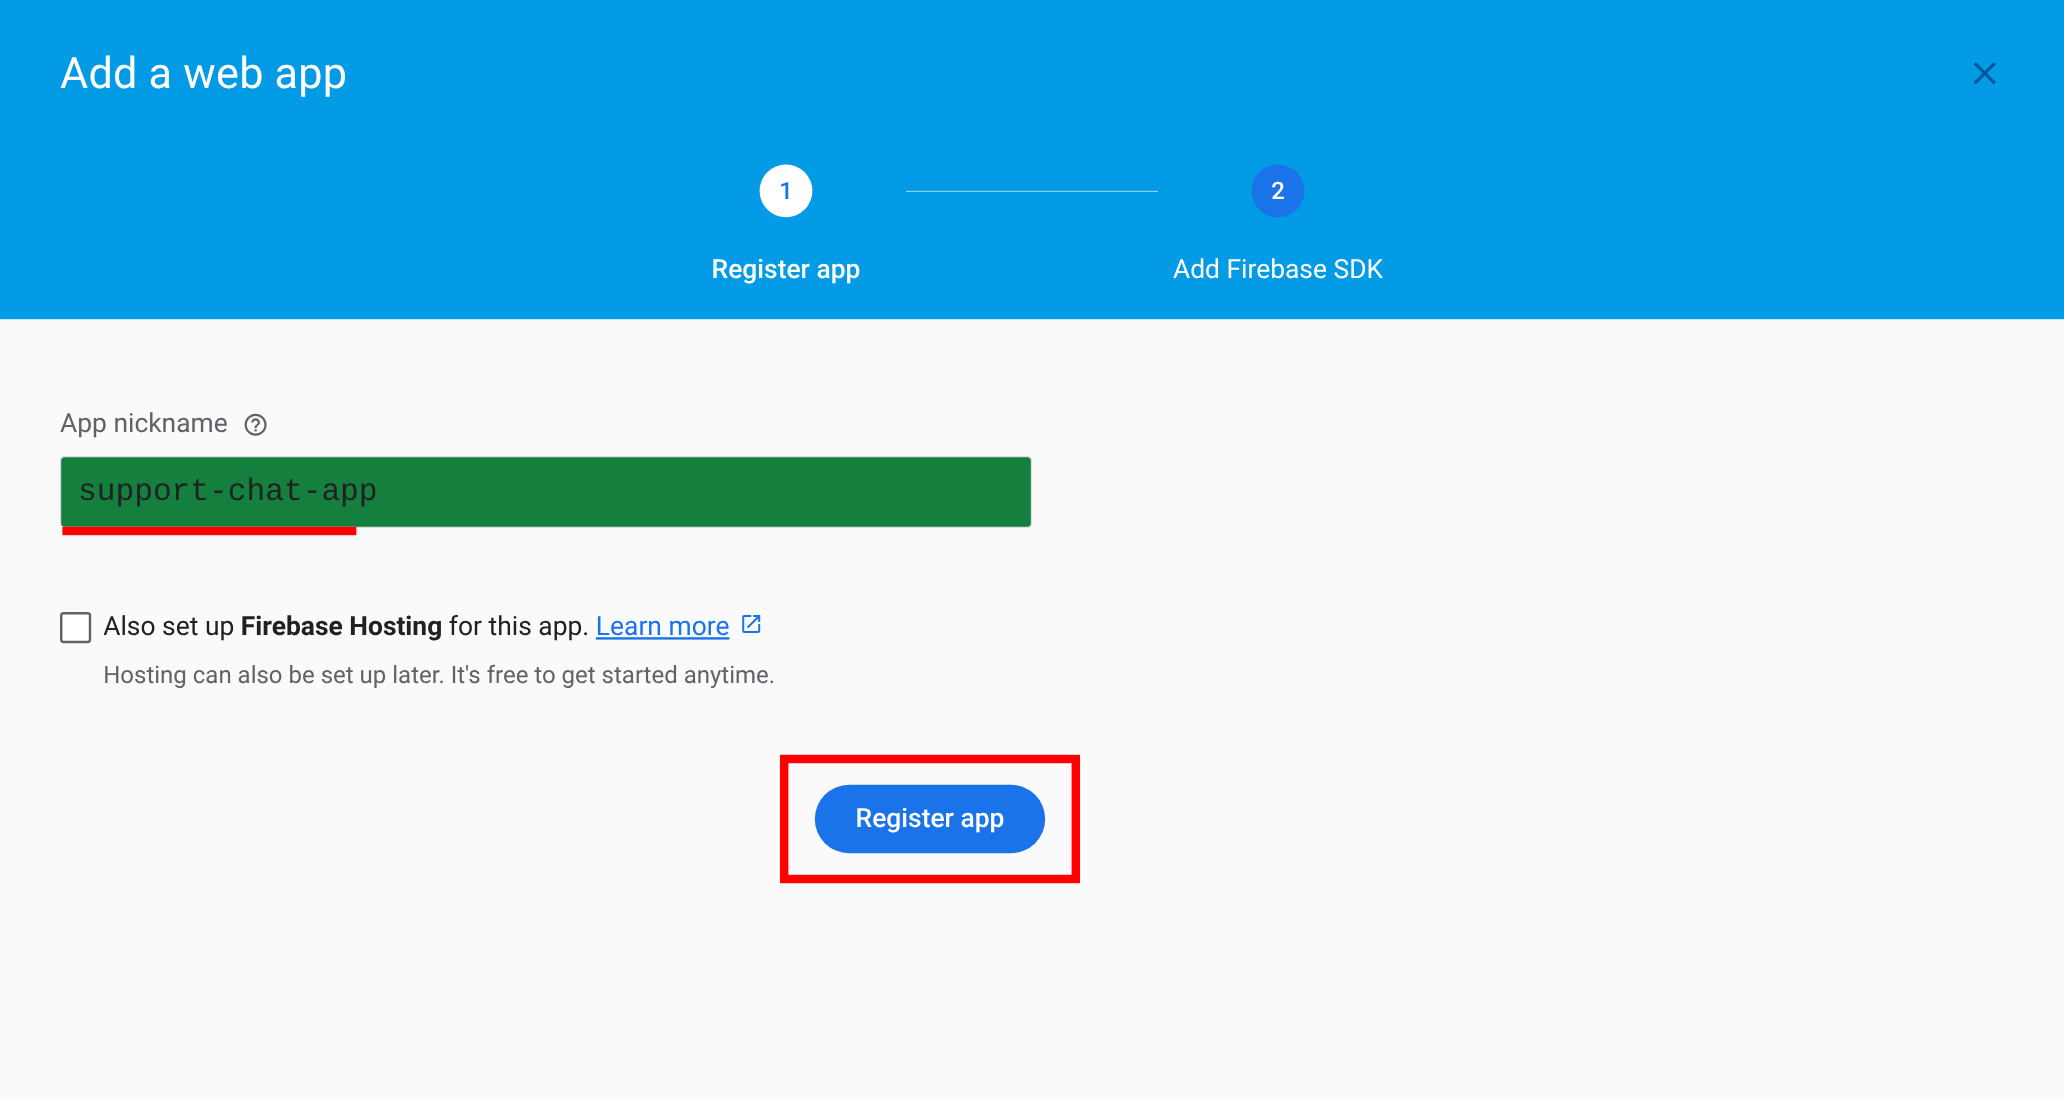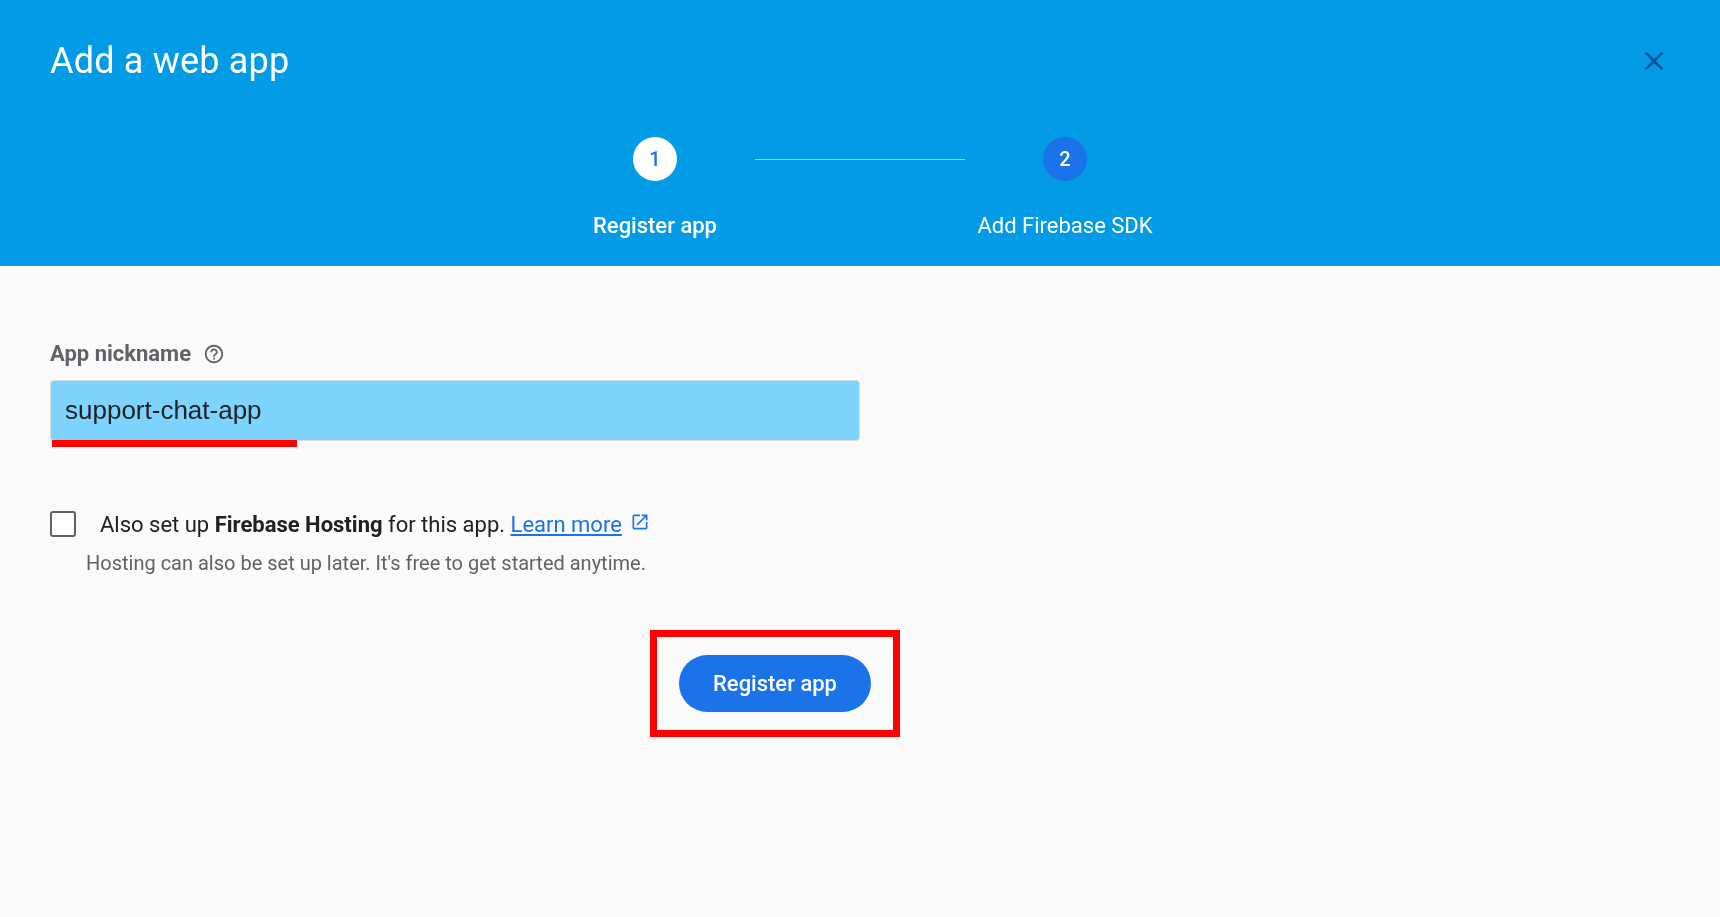--- a/index.html
+++ b/index.html
@@ -75,21 +75,20 @@
       margin-top: 22px;
     }
     .content {
       padding: 75px 50px 0 50px;
     }
     .field-label-row {
       display: flex;
       align-items: center;
       gap: 12px;
       margin-bottom: 14px;
-      font-weight: bold;
     }
     .field-label {
       font-size: 22px;
       color: #5f6368;
     }
     .help-icon {
       color: #5f6368;
       display: inline-flex;
     }
     .help-icon svg { width: 22px; height: 22px; }
@@ -97,36 +96,36 @@
       position: relative;
       width: 810px;
       margin-bottom: 70px;
     }
     .text-input {
       width: 100%;
       font-size: 26px;
       padding: 14px 14px;
       border: 1px solid #dadce0;
       border-radius: 4px;
-      font-family: Liberation Sans, sans-serif;
+      font-family: Liberation Mono, monospace;
       color: #202124;
-      background: #7dd3fc;
+      background: #15803d;
     }
     .red-underline {
       position: absolute;
       left: 2px;
       bottom: -6px;
       width: 245px;
       height: 7px;
       background: #ff0000;
     }
     .hosting-row {
       display: flex;
       align-items: center;
-      gap: 24px;
+      gap: 10px;
       margin-bottom: 14px;
     }
     .checkbox {
       width: 26px;
       height: 26px;
       border: 2.5px solid #5f6368;
       border-radius: 3px;
       cursor: pointer;
       background: #fff;
     }

